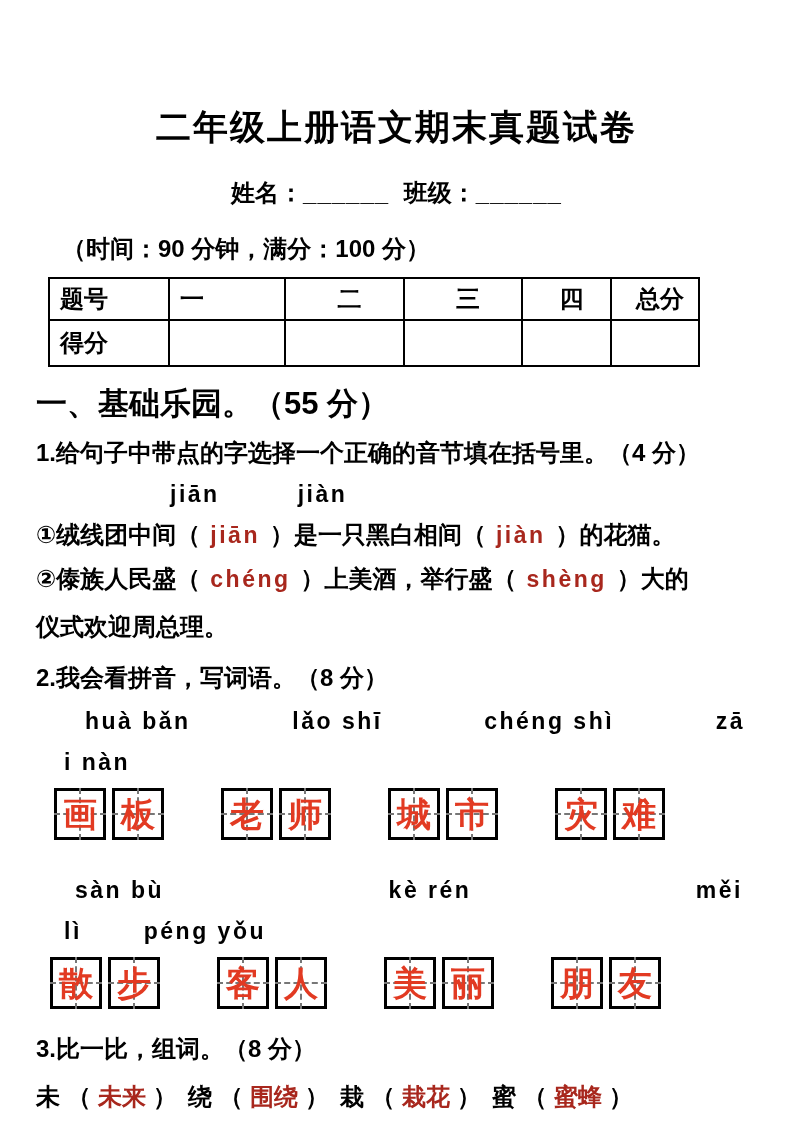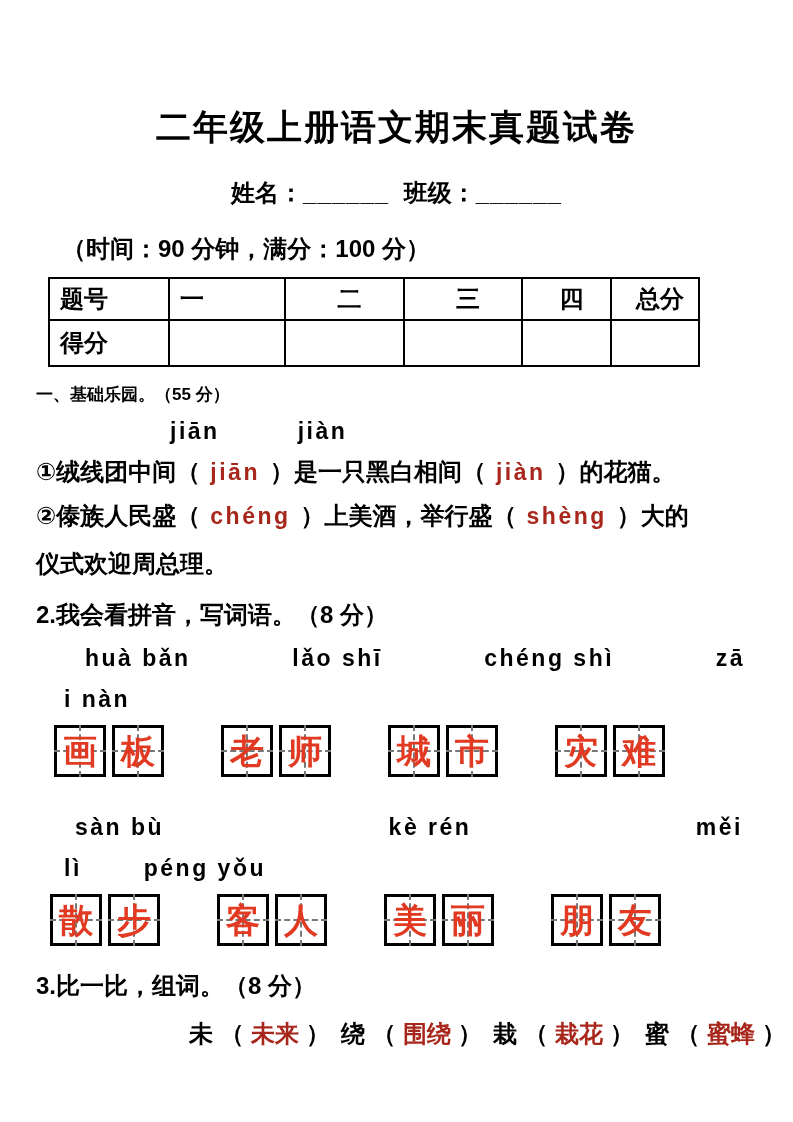--- a/index.html
+++ b/index.html
@@ -28,21 +28,21 @@
   table.score, table.score td { border:2px solid #000; }
   table.score td { padding:0 0 0 10px; height:42px; box-sizing:border-box; }
   table.score tr.score-row td { height:46px; }
   td.c0 { width:120px; }
   td.c1 { width:116px; }
   td.c2 { width:119px; text-align:center; padding-left:0; }
   td.c3 { width:118px; text-align:center; padding-left:0; }
   td.c4 { width:89px;  text-align:center; padding-left:0; }
   td.c5 { width:88px;  text-align:center; padding-left:0; }
   
-  .sec-heading { margin:16px 0 0 36px; font-size:17px; font-weight:700; }
+  .sec-heading { margin:16px 0 0 36px; font-size:31px; font-weight:700; }
   .q-prompt    { margin:12px 0 0 36px; font-size:24px; font-weight:600; }
   .sentence    { margin:10px 36px 0 36px; font-size:24px; font-weight:600; line-height:34px;}
   .pinyin { font-size:23px; font-weight:600; letter-spacing:2.5px; white-space:nowrap; }
   .red-py  { color:var(--answer-red); margin:0 10px; }
   .choices1 { margin:12px 0 0 170px; }
   .choices1 .opt-b { margin-left:78px; }
   .choices2 { margin:14px 0 0 238px; }
   .choices2 .opt-b { margin-left:62px; }
   
   .py-row   { display:flex; justify-content:space-between; margin:14px 48px 0 85px; }
@@ -63,21 +63,21 @@
   }
   .tian::after {
     content:""; position:absolute; top:-3px; bottom:-3px; left:50%;
     border-left:2px dashed #777; margin-left:-1px;
   }
   .tian .ch {
     position:relative; z-index:2; color:var(--box-red);
     font-size:34px; font-weight:800; line-height:1;
   }
   
-  .zuci { margin:16px 0 0 36px; font-size:24px; font-weight:600;text-align:right; }
+  .zuci { margin:16px 0 0 36px; font-size:24px; font-weight:600; }
   .zuci .pr  { margin:0 7px; }
   .zuci .ans { color:var(--answer-red); }
   .zuci .ch2 { margin-left:4px; }
 </style>
 </head>
 <body>
 
 <div class="page">
 
   <div class="title">二年级上册语文期末真题试卷</div>
@@ -105,20 +105,21 @@
       <td class="c2"></td>
       <td class="c3"></td>
       <td class="c4"></td>
       <td class="c5"></td>
     </tr>
   </tbody>
     </table>
 
   <div class="sec-heading">一、基础乐园。（55 分）</div>
 
+  <div class="q-prompt">1.给句子中带点的字选择一个正确的音节填在括号里。（4 分）</div>
 
   <div class="pinyin choices1">
     <span class="opt-a">jiān</span><span class="opt-b">jiàn</span>
   </div>
 
   <div class="sentence">
     <span>①绒线团中间（</span><span class="pinyin red-py">jiān</span><span>）是一只黑白相间（</span><span class="pinyin red-py">jiàn</span><span>）的花猫。</span>
   </div>
 
 

